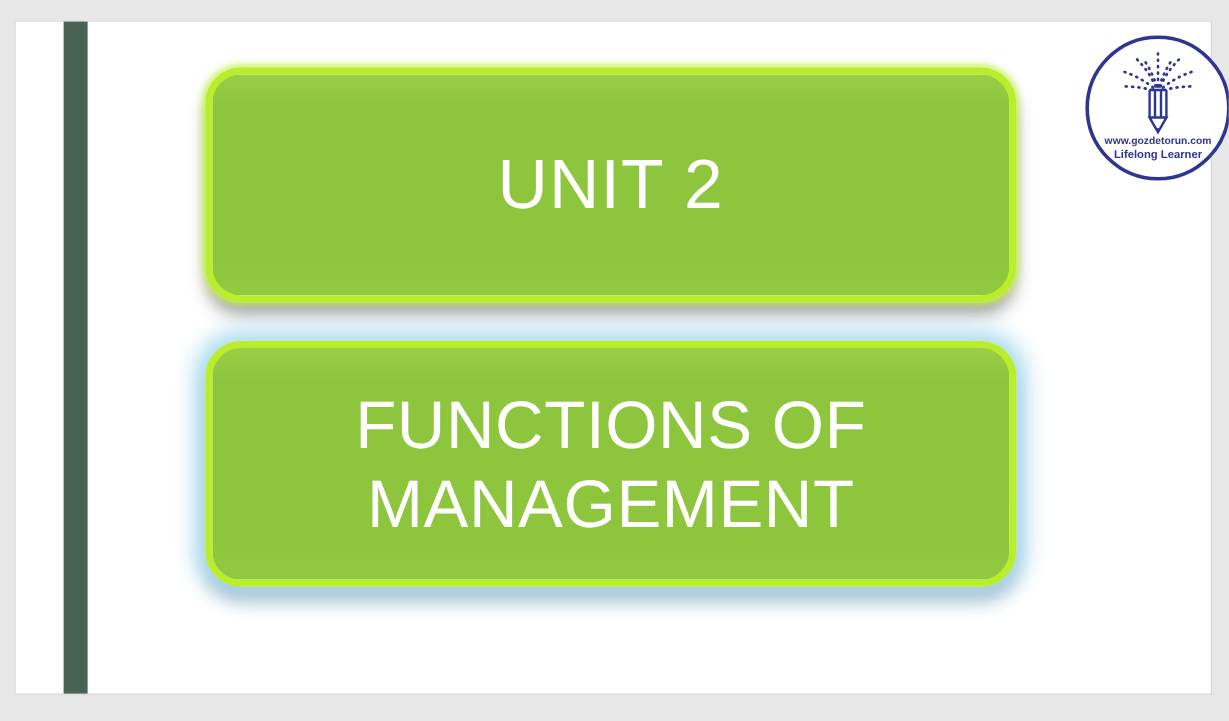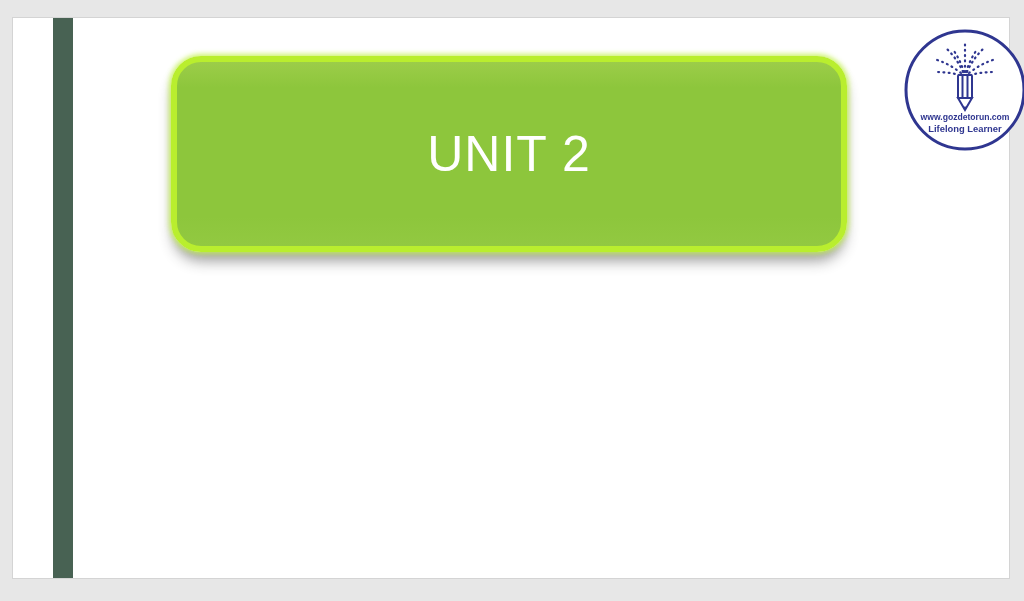--- a/index.html
+++ b/index.html
@@ -28,21 +28,21 @@
   }
   .box-title{
     top:38px;height:196px;
     box-shadow:0 0 5px 2px rgba(198,242,86,.85), 0 11px 14px -2px rgba(40,40,40,.45);
   }
   .box-subtitle{
     top:266px;height:205px;
     box-shadow:0 0 18px 8px rgba(164,216,240,.95), 0 12px 14px -2px rgba(60,60,60,.40);
   }
   .box-title .box-label{
-    font-size:50px;line-height:1.1;font-weight:400;letter-spacing:1px;
+    font-size:58px;line-height:1.1;font-weight:400;letter-spacing:1px;
   }
   .box-subtitle .box-label{
     font-size:56px;line-height:1.17;font-weight:400;letter-spacing:0.5px;
   }
   .logo{
     position:absolute;left:890px;top:10px;width:124px;height:124px;
   }
   .logo svg{display:block;}
   .logo-url{font-size:8.6px;font-weight:bold;}
   .logo-tagline{font-size:9.4px;font-weight:bold;}
@@ -52,20 +52,26 @@
 
 <div class="canvas">
   <div class="slide">
 
     <div class="accent-bar"></div>
 
     <div class="shape-box box-title">
       <div class="box-label">UNIT 2</div>
     </div>
 
+    <div class="shape-box box-subtitle">
+      <div class="box-label">
+        <div>FUNCTIONS OF</div>
+        <div>MANAGEMENT</div>
+      </div>
+    </div>
 
     <div class="logo">
       <svg width="124" height="124" viewBox="0 0 124 124">
         <circle cx="62" cy="62" r="59" fill="#ffffff" stroke="#2f3690" stroke-width="3"></circle>
         <g stroke="#2f3690" fill="none" stroke-width="2.2" stroke-linecap="round" stroke-dasharray="0.9 4.4">
           <path d="M62,44 C62,34 62,24 62,15"></path>
           <path d="M60,44 C55,33 50,27 43,20"></path>
           <path d="M64,44 C69,33 74,27 81,20"></path>
           <path d="M58,45 C49,38 41,34 31,31"></path>
           <path d="M66,45 C75,38 83,34 93,31"></path>

